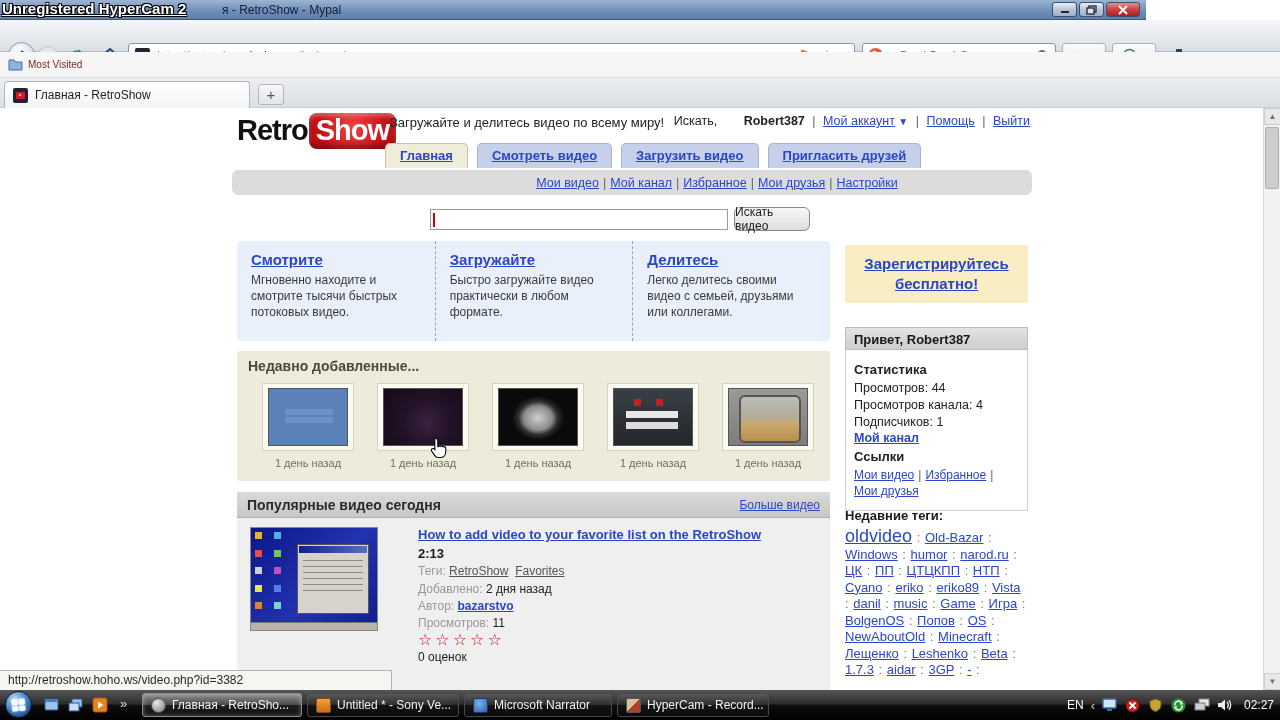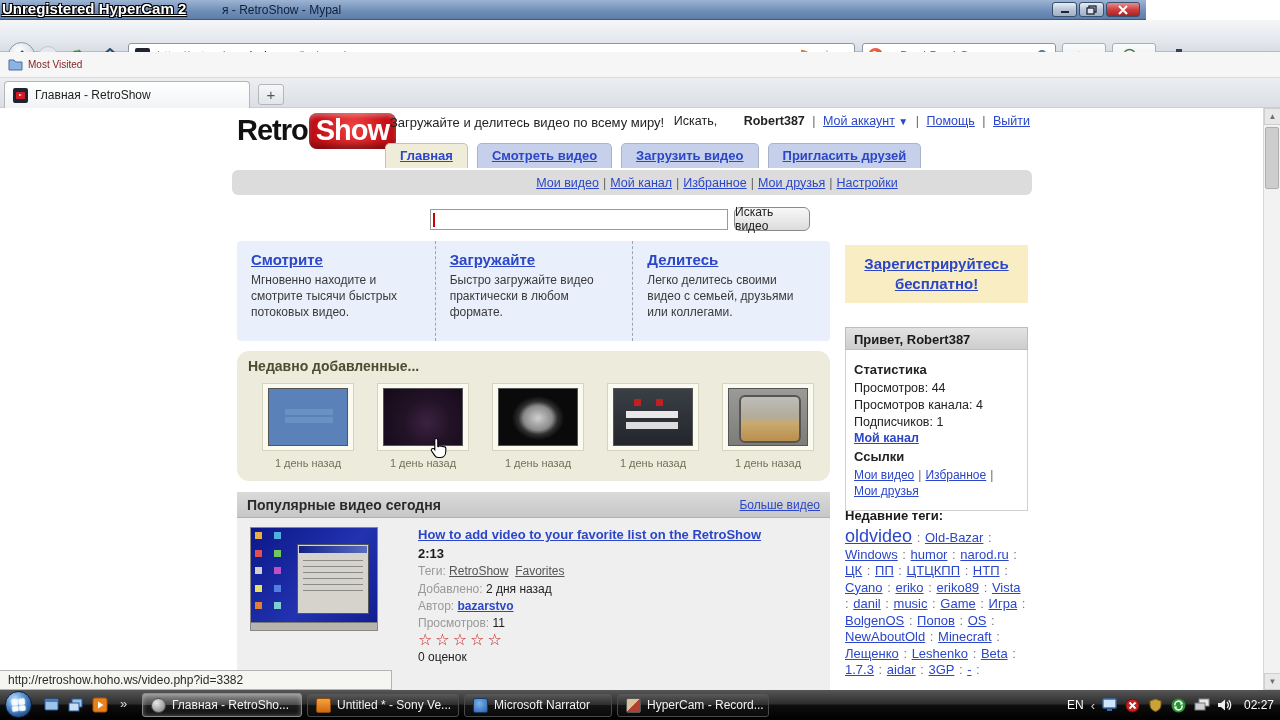--- a/index.html
+++ b/index.html
@@ -100,21 +100,21 @@
   .statsbox { position:absolute; left:845px; top:219px; width:183px; }
   .statsbox-header { height:23px; background:linear-gradient(#e3e3e3,#cdcdcd); border:1px solid #bdbdbd;
     font-weight:bold; font-size:13px; padding:4px 0 0 8px; color:#1a1a1a; }
   .statsbox-body { border:1px solid #d0d0d0; border-top:none; background:#fff; padding:8px 8px 10px; min-height:140px; }
   .sec-title { font-weight:bold; font-size:13px; margin:4px 0 3px; }
   .stat-row { font-size:12.5px; color:#222; line-height:1.35; }
   .stat-row .lab { color:#222; }
   .mychannel { font-weight:bold; font-size:12.5px; }
   .sb-links { font-size:12px; line-height:1.4; margin-top:1px; }
 
-  .recentbox { position:absolute; left:237px; top:243px; width:593px; height:130px; background:#ecebdc; border-radius:12px; }
+  .recentbox { position:absolute; left:237px; top:243px; width:593px; height:130px; background:#ecebdc; border-radius:3px; }
   .recent-title { position:absolute; left:11px; top:7px; font-size:14px; font-weight:bold; color:#4c4c32; }
   .thumb { position:absolute; top:32px; width:92px; height:68px; background:#fbfaf1; border:1px solid #d6d4bd; padding:4px 5px; }
   .thumb-img { width:80px; height:58px; border:1px solid #555; }
   .cap { position:absolute; top:106px; width:92px; text-align:center; font-size:11px; color:#73735a; }
   .t1 { background:#5b82b8; position:relative; }
   .t1::after { content:""; position:absolute; left:16px; top:20px; width:48px; height:14px;
     background:linear-gradient(#6d92c4 40%, #5b82b8 40%, #5b82b8 60%, #6d92c4 60%); opacity:.9; }
   .t2 { background:radial-gradient(circle at 55% 60%, #3a2240 0%, #221226 45%, #140a18 100%); }
   .t3 { background:radial-gradient(ellipse 26px 22px at 50% 52%, #cfcfcf 0%, #8a8a8a 55%, #303030 75%, #0a0a0a 100%); }
   .t4 { background:linear-gradient(180deg,#3a3f46 0%,#23262b 100%); position:relative; }
@@ -153,21 +153,21 @@
 
   .tagsbox-title { position:absolute; left:845px; top:400px; font-size:13px; font-weight:bold; color:#1a1a1a; }
   .tags-para { position:absolute; left:845px; top:420px; width:182px; font-size:13px; line-height:16.5px; color:#777; word-spacing:1px; }
   .tags-para a:first-child { font-size:18px; }
 
   .scrollbar { position:absolute; right:0; top:0; width:17px; height:582px; background:#f2f2f2; border-left:1px solid #d8d8d8; }
   .sb-arrow { position:absolute; left:0; width:17px; height:17px; background:#e8e8e8; border:1px solid #cfcfcf;
     color:#707070; font-size:8px; text-align:center; line-height:15px; }
   .sb-thumb { position:absolute; left:1px; top:19px; width:14px; height:62px; background:#cdcdcd; border:1px solid #aeaeae; border-radius:2px; }
 
-  .status-popup { position:absolute; left:0; top:670px; width:392px; height:20px; background:#f5f5f2;
+  .status-popup { position:absolute; left:0; top:670px; width:392px; height:28px; background:#f5f5f2;
     border:1px solid #b3b3b3; border-left:none; font-size:12px; color:#2a2a2a; padding:2px 8px; white-space:nowrap; z-index:40; }
 
   .cursor { position:absolute; left:430px; top:437px; z-index:60; }
 
   
   .taskbar { position:absolute; left:0; top:690px; width:1280px; height:30px;
     background:linear-gradient(180deg,#565656 0%,#2e2e2e 45%,#0d0d0d 52%,#000 100%); z-index:70; }
   .orb { position:absolute; left:5px; top:1px; width:27px; height:27px; border-radius:50%;
     background:radial-gradient(circle at 35% 28%,#bcdcf8,#4a86c8 45%,#123a78 90%); border:1px solid #06203f;
     display:flex; align-items:center; justify-content:center; }

